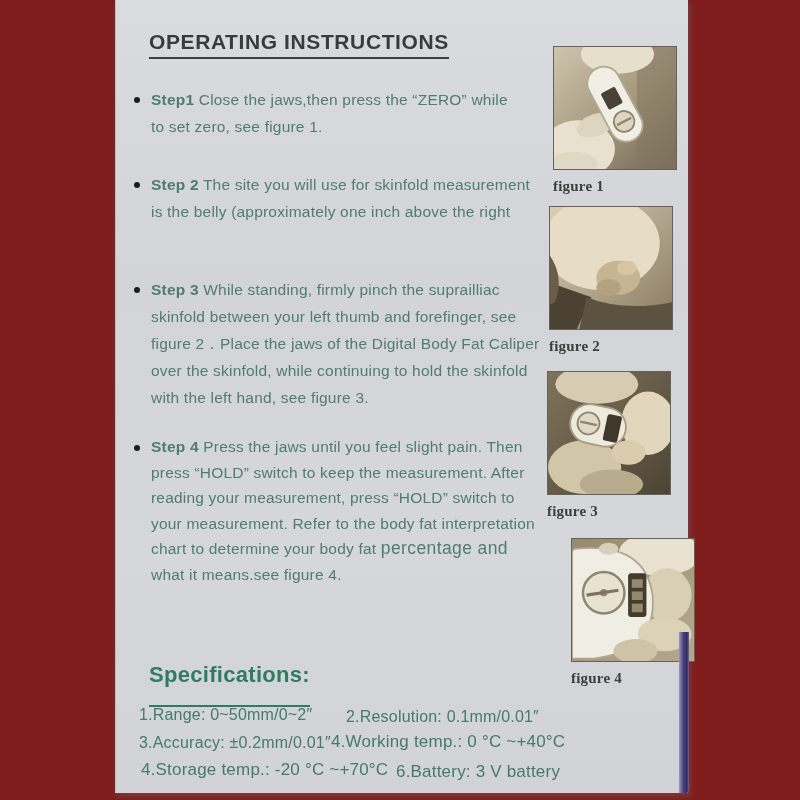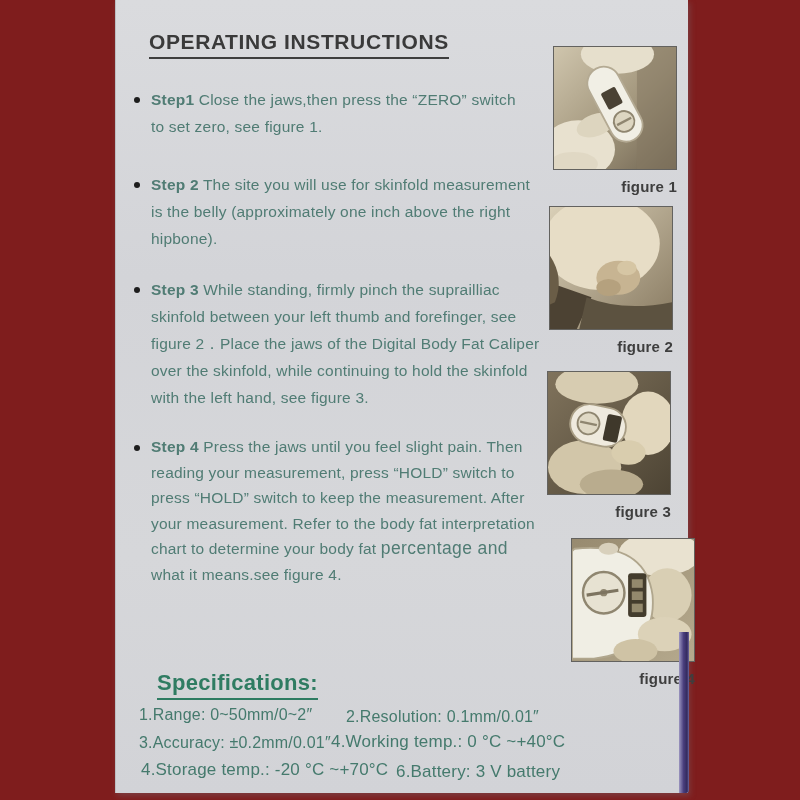--- a/index.html
+++ b/index.html
@@ -12,72 +12,71 @@
          letter-spacing:.6px;color:#3a3a3a;border-bottom:2.5px solid #3e3e3e;padding-bottom:3px;
          white-space:nowrap;}
   .step{position:absolute;left:35px;color:#507c74;}
   .step .line{white-space:nowrap;line-height:27px;font-size:15.5px;letter-spacing:.2px;}
   .step .bullet{position:absolute;left:-17px;top:11px;width:6px;height:6px;border-radius:50%;
          background:#1d1d1d;}
   .step-label{font-weight:bold;}
   .step-1{top:86px;} .step-2{top:171px;} .step-3{top:276px;} .step-4{top:434px;}
   .step-4 .line{line-height:25.5px;}
   .big{font-size:17.5px;letter-spacing:.4px;}
-  .figure{position:absolute;text-align:right;}
+  .figure{position:absolute;text-align:left;font-family:Liberation Serif, serif;}
   .figure svg{display:block;border:1.5px solid #63625f;background:#9a8d74;}
   .fig-caption{margin-top:8px;font-size:15px;font-weight:bold;color:#3e3e3e;letter-spacing:.2px;}
   .fig-1{left:437px;top:46px;} .fig-2{left:433px;top:206px;}
   .fig-3{left:431px;top:371px;} .fig-4{left:428px;top:538px;padding-left:27px;}
-  .spec-title{position:absolute;left:33px;top:662px;margin:8px;font-size:22px;font-weight:bold;
-         color:#2f7c62;border-bottom:2.5px solid #2f7c62;padding-bottom:2px;white-space:nowrap;
+  .spec-title{position:absolute;left:33px;top:662px;margin:0;font-size:22px;font-weight:bold;
+         color:#2f7c62;border-bottom:2.5px solid #2f7c62;padding-bottom:17px;white-space:nowrap;
          letter-spacing:.3px;}
   .spec-item{position:absolute;font-size:16px;color:#457a6d;white-space:nowrap;letter-spacing:.2px;}
   .spec-lg{font-size:17px;}
   .sp-r1-l{left:23px;top:706px;} .sp-r1-r{left:230px;top:708px;}
   .sp-r2-l{left:23px;top:734px;} .sp-r2-r{left:215px;top:732px;}
   .sp-r3-l{left:25px;top:760px;} .sp-r3-r{left:280px;top:762px;}
   .binding-strip{position:absolute;left:679px;top:632px;width:10px;height:161px;
          background:linear-gradient(90deg,#9c96c0 0%,#4a3f7e 45%,#332a5e 80%,#6f68a0 100%);
          border-radius:0 0 3px 0;}
 </style>
 </head>
 <body>
 
 <div class="canvas">
   <div class="paper">
 
     <h1 class="page-title">OPERATING INSTRUCTIONS</h1>
 
     <div class="step step-1">
       <span class="bullet"></span>
-      <div class="line"><span class="step-label">Step1</span> <span>Close the jaws,then press the “ZERO” switch</span></div>
+      <div class="line"><span class="step-label">Step1</span> <span>Close the jaws,then press the “ZERO” while</span></div>
       <div class="line">to set zero, see figure 1.</div>
     </div>
 
     <div class="step step-2">
       <span class="bullet"></span>
       <div class="line"><span class="step-label">Step 2</span> <span>The site you will use for skinfold measurement</span></div>
       <div class="line">is the belly (approximately one inch above the right</div>
-      <div class="line">hipbone).</div>
     </div>
 
     <div class="step step-3">
       <span class="bullet"></span>
       <div class="line"><span class="step-label">Step 3</span> <span>While standing, firmly pinch the suprailliac</span></div>
       <div class="line">skinfold between your left thumb and forefinger, see</div>
       <div class="line">figure 2．Place the jaws of the Digital Body Fat Caliper</div>
       <div class="line">over the skinfold, while continuing to hold the skinfold</div>
       <div class="line">with the left hand, see figure 3.</div>
     </div>
 
     <div class="step step-4">
       <span class="bullet"></span>
       <div class="line"><span class="step-label">Step 4</span> <span>Press the jaws until you feel slight pain. Then</span></div>
+      <div class="line">press “HOLD” switch to keep the measurement. After</div>
       <div class="line">reading your measurement, press “HOLD” switch to</div>
-      <div class="line">press “HOLD” switch to keep the measurement. After</div>
       <div class="line">your measurement. Refer to the body fat interpretation</div>
       <div class="line"><span>chart to determine your body fat </span><span class="big">percentage and</span></div>
       <div class="line big">what it means.see figure 4.</div>
     </div>
 
     <div class="figure fig-1">
       <svg width="122" height="122" viewBox="0 0 100 100">
         <defs>
           <linearGradient id="g1" x1="0" y1="0" x2="1" y2="1">
             <stop offset="0" stop-color="#cfc5ad"></stop>

